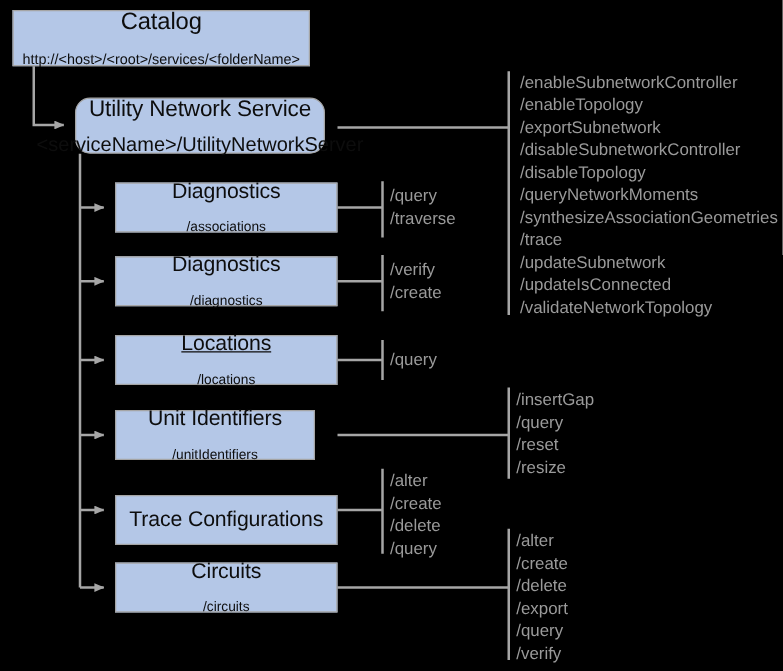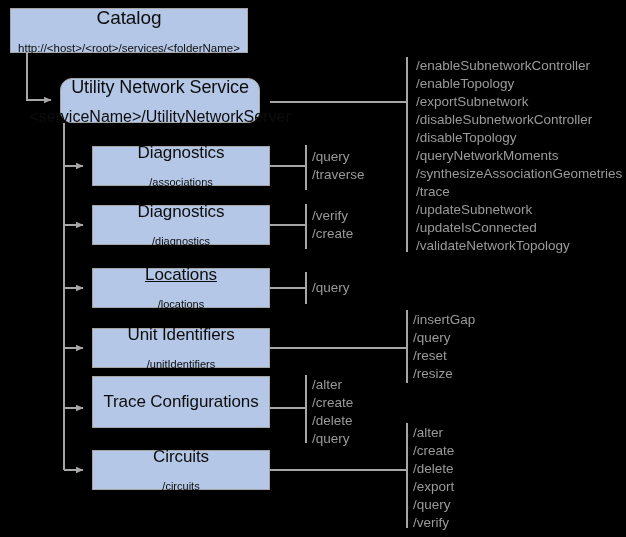--- a/index.html
+++ b/index.html
@@ -155,32 +155,32 @@
   </div>
 
   <div class="node" style="left:92px; top:268px; width:178px; height:40px;text-decoration:underline;">
     <div class="title">Locations</div>
     <div class="sub">/locations</div>
   </div>
   <div class="oplist" style="left:312px; top:279px;">
     <div>/query</div>
   </div>
 
-  <div class="node" style="left:92px; top:328px; width:178px; height:40px;justify-content:center;">
+  <div class="node" style="left:92px; top:328px; width:160px; height:40px;justify-content:center;">
     <div class="title">Unit Identifiers</div>
     <div class="sub">/unitIdentifiers</div>
   </div>
   <div class="oplist" style="left:413px; top:311px;">
     <div>/insertGap</div>
     <div>/query</div>
     <div>/reset</div>
     <div>/resize</div>
   </div>
 
-  <div class="node" style="left:92px; top:376px; width:178px; height:52px;">
+  <div class="node" style="left:92px; top:396px; width:178px; height:40px;">
     <div class="title">Trace Configurations</div>
   </div>
   <div class="oplist" style="left:312px; top:376px;">
     <div>/alter</div>
     <div>/create</div>
     <div>/delete</div>
     <div>/query</div>
   </div>
 
   <div class="node" style="left:92px; top:450px; width:178px; height:40px;">

